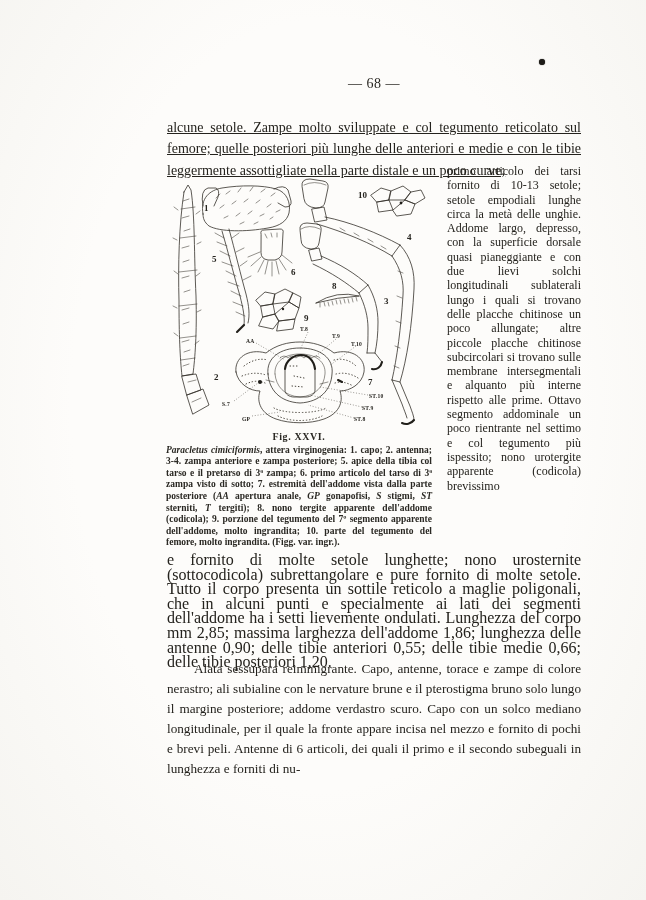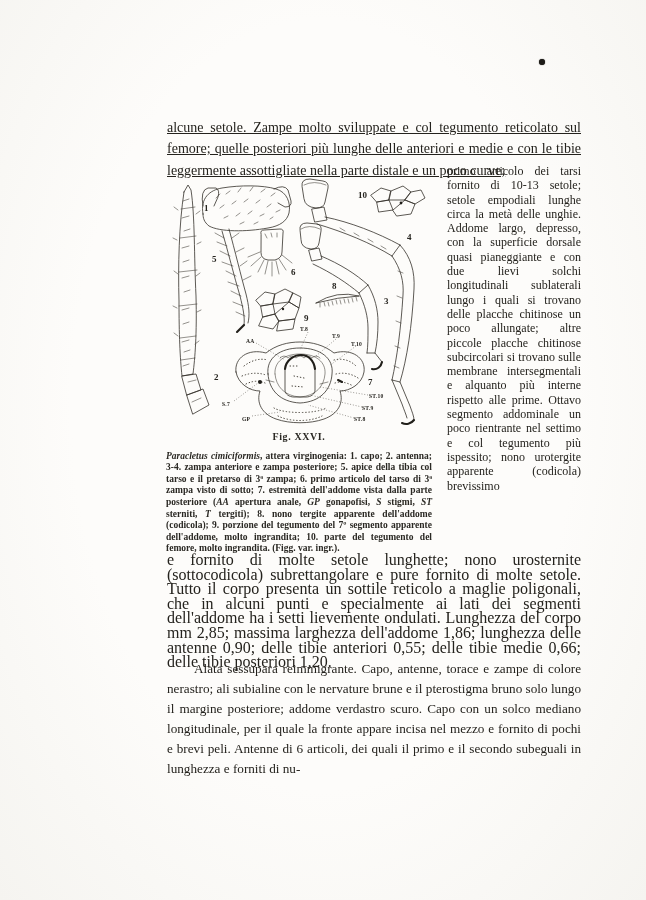--- a/index.html
+++ b/index.html
@@ -29,21 +29,21 @@
     position:absolute;left:447px;top:164px;width:134px;
     font-size:12px;line-height:14.3px;text-align:justify;
     hyphens:auto;-webkit-hyphens:auto;color:#24221d;
   }
   .caption{
     position:absolute;left:166px;top:431px;width:266px;
     font-size:9.5px;line-height:11.6px;font-weight:600;color:#2a2823;
     text-align:justify;
   }
   .caption .cap-title{
-    display:block;text-align:center;font-weight:700;margin-bottom:8px;
+    display:block;text-align:center;font-weight:700;margin-bottom:2px;
     letter-spacing:.6px;font-size:10px;
   }
   .figure{position:absolute;left:148px;top:176px;}
   .figure svg{display:block;}
   .ink{stroke:#33302a;fill:none;stroke-width:.8;stroke-linecap:round;stroke-linejoin:round;}
   .ink-thin{stroke:#3a372f;fill:none;stroke-width:.55;stroke-linecap:round;}
   .ink-heavy{stroke:#211f1a;fill:none;stroke-width:2.1;stroke-linecap:round;}
   .ink-fill{fill:#211f1a;stroke:none;}
   .stipple{stroke:#4a463e;fill:none;stroke-width:1;stroke-dasharray:.6 2.6;stroke-linecap:round;}
   .fig-num{font-family:"Liberation Serif",serif;font-size:9px;font-weight:700;fill:#26241f;}
@@ -54,20 +54,21 @@
     background:#1d1b17;box-shadow:0 0 1px #1d1b17;
   }
 </style>
 </head>
 <body>
 
 <div class="page">
 
   <div class="ink-dot"></div>
 
+  <div class="pagenum">— 68 —</div>
 
   <div class="para p1">alcune setole. Zampe molto sviluppate e col tegumento reticolato sul femore; quelle posteriori più lunghe delle anteriori e medie e con le tibie leggermente assottigliate nella parte distale e un poco curve;</div>
 
   <div class="rightcol">primo articolo dei tarsi fornito di 10-13 setole; setole empodiali lunghe circa la metà delle unghie. Addome largo, depresso, con la superficie dorsale quasi pianeggiante e con due lievi solchi longitudinali sublaterali lungo i quali si trovano delle placche chitinose un poco allungate; altre piccole placche chitinose subcircolari si trovano sulle membrane intersegmentali e alquanto più interne rispetto alle prime. Ottavo segmento addominale un poco rientrante nel settimo e col tegumento più ispessito; nono urotergite apparente (codicola) brevissimo</div>
 
   <div class="figure">
     <svg width="290" height="252" viewBox="0 0 290 252">
 
       <g>
         <path class="ink" d="M36,16 L40,9 L43,14 C47,40 46,80 48,120 C49,158 47,182 45,198 L34,200 C32,182 31,158 31,125 C30,90 31,48 36,16 Z"></path>

